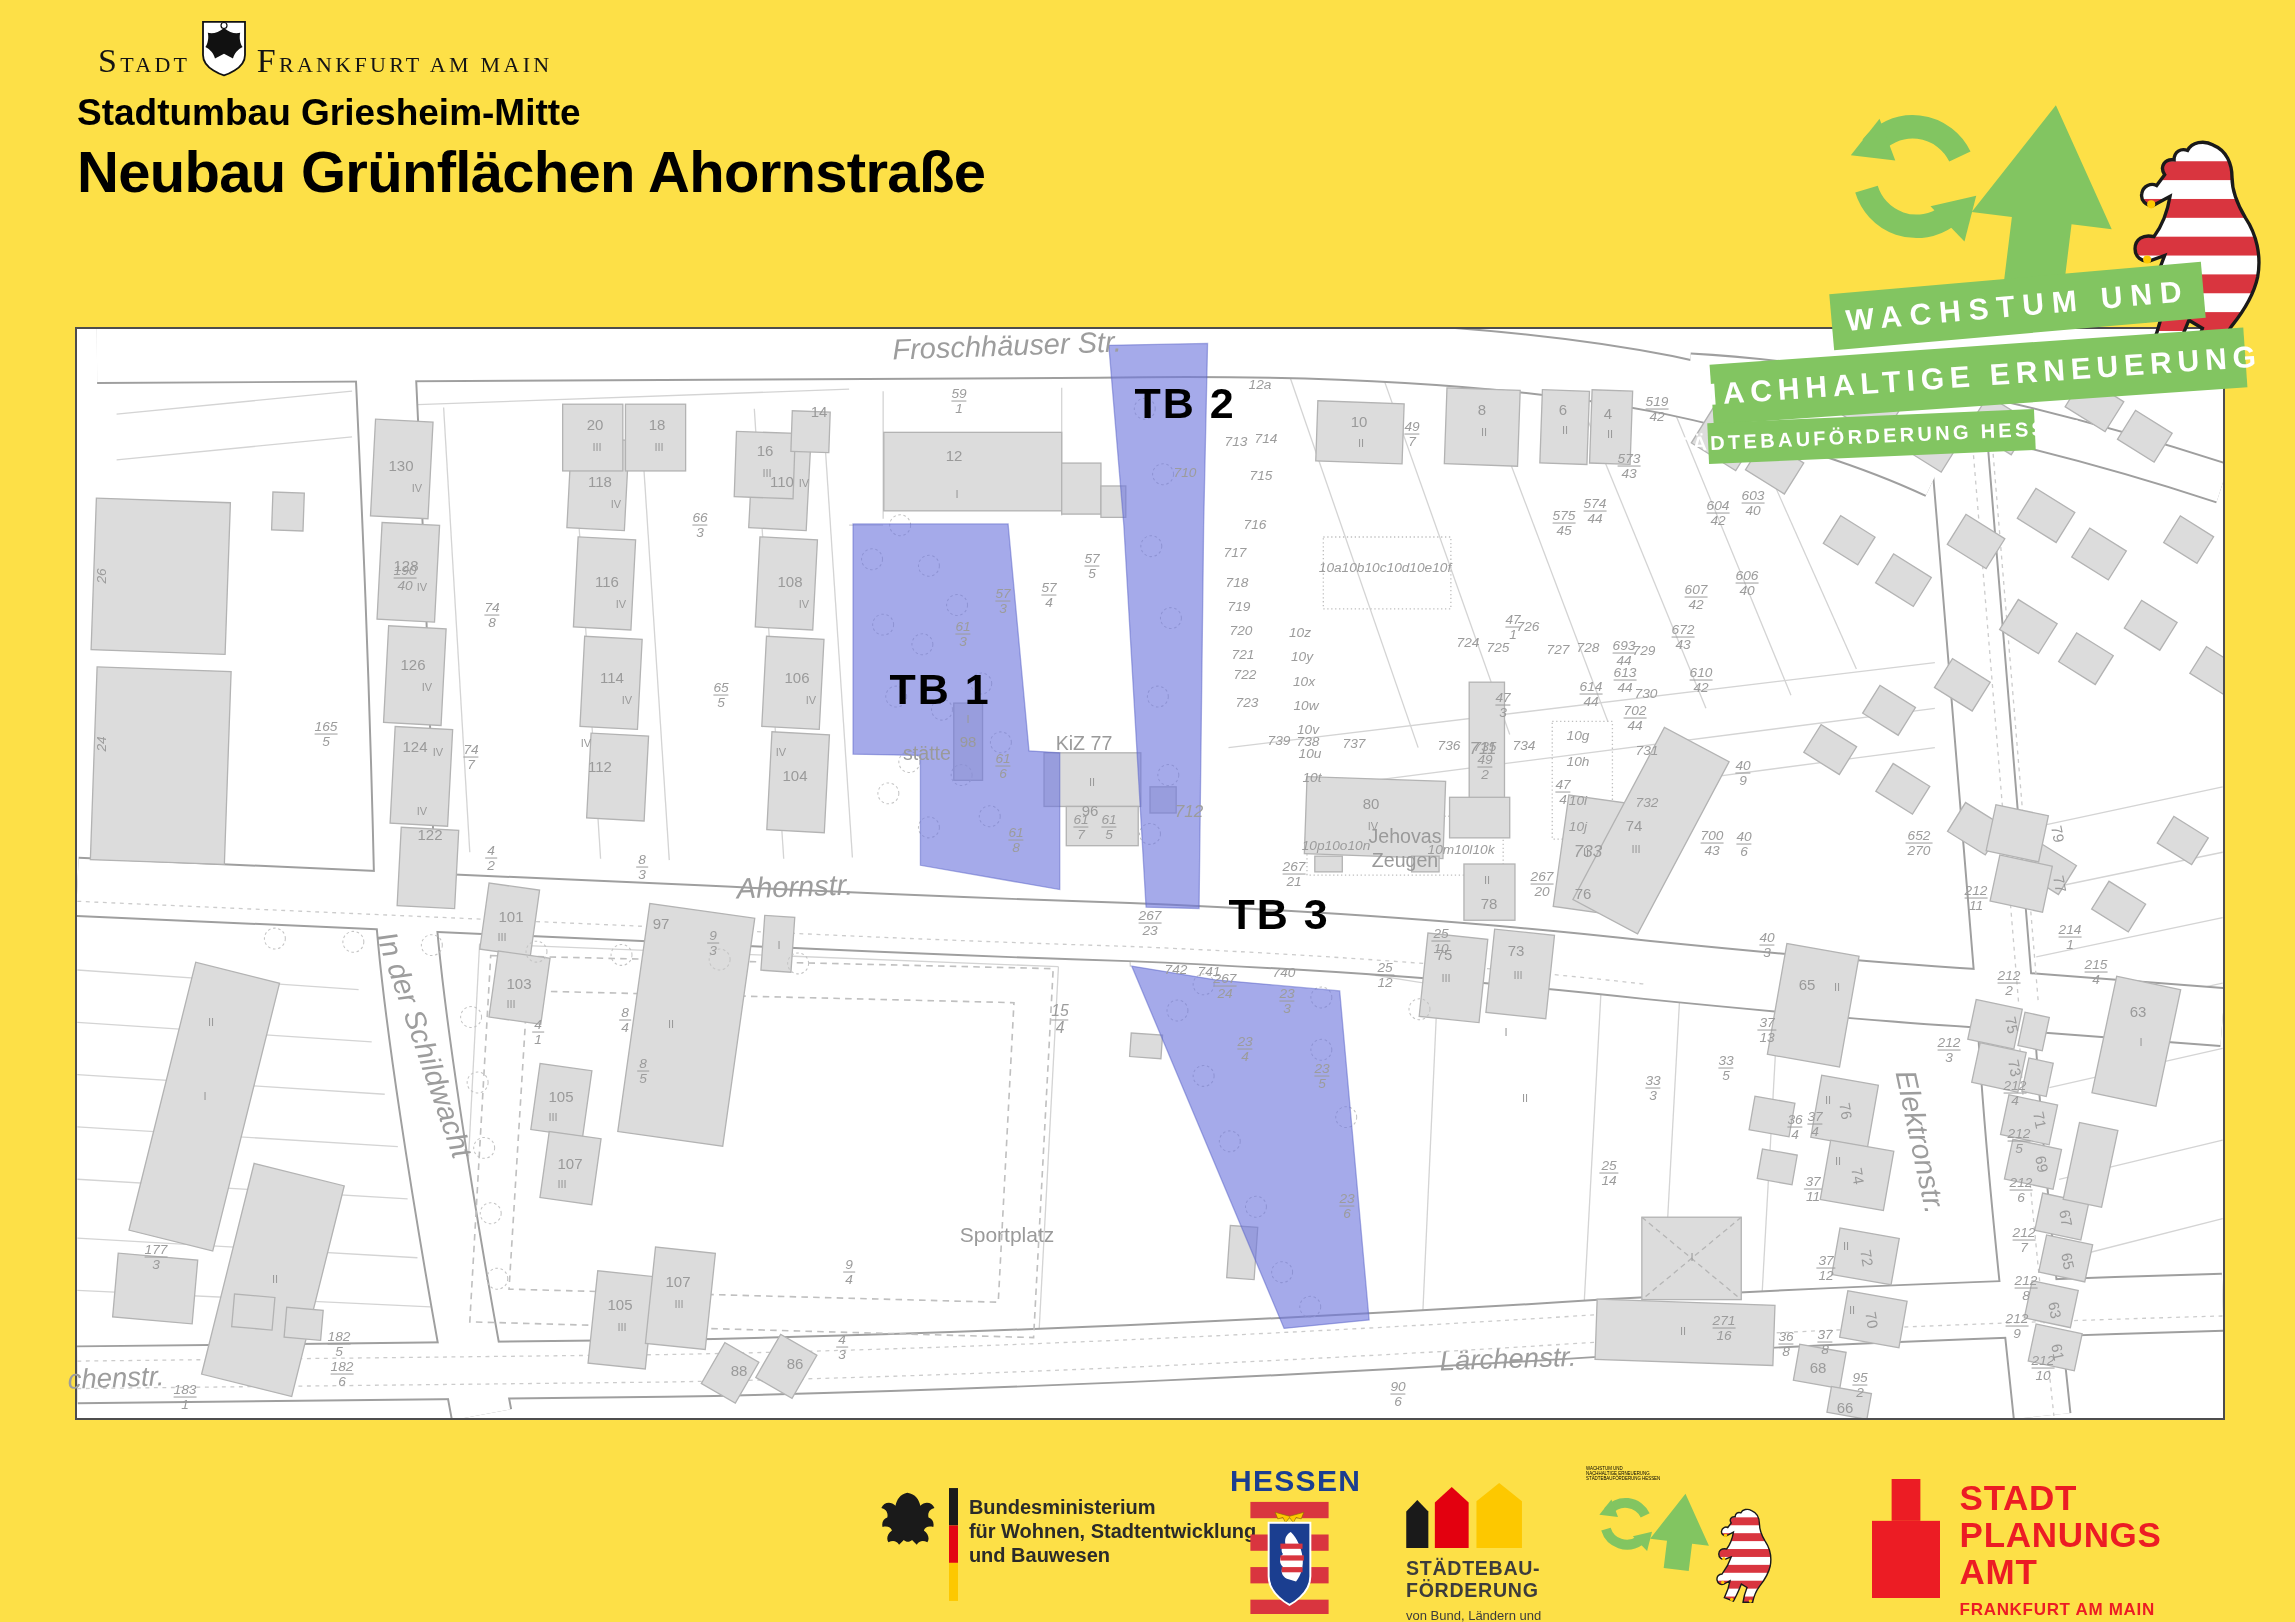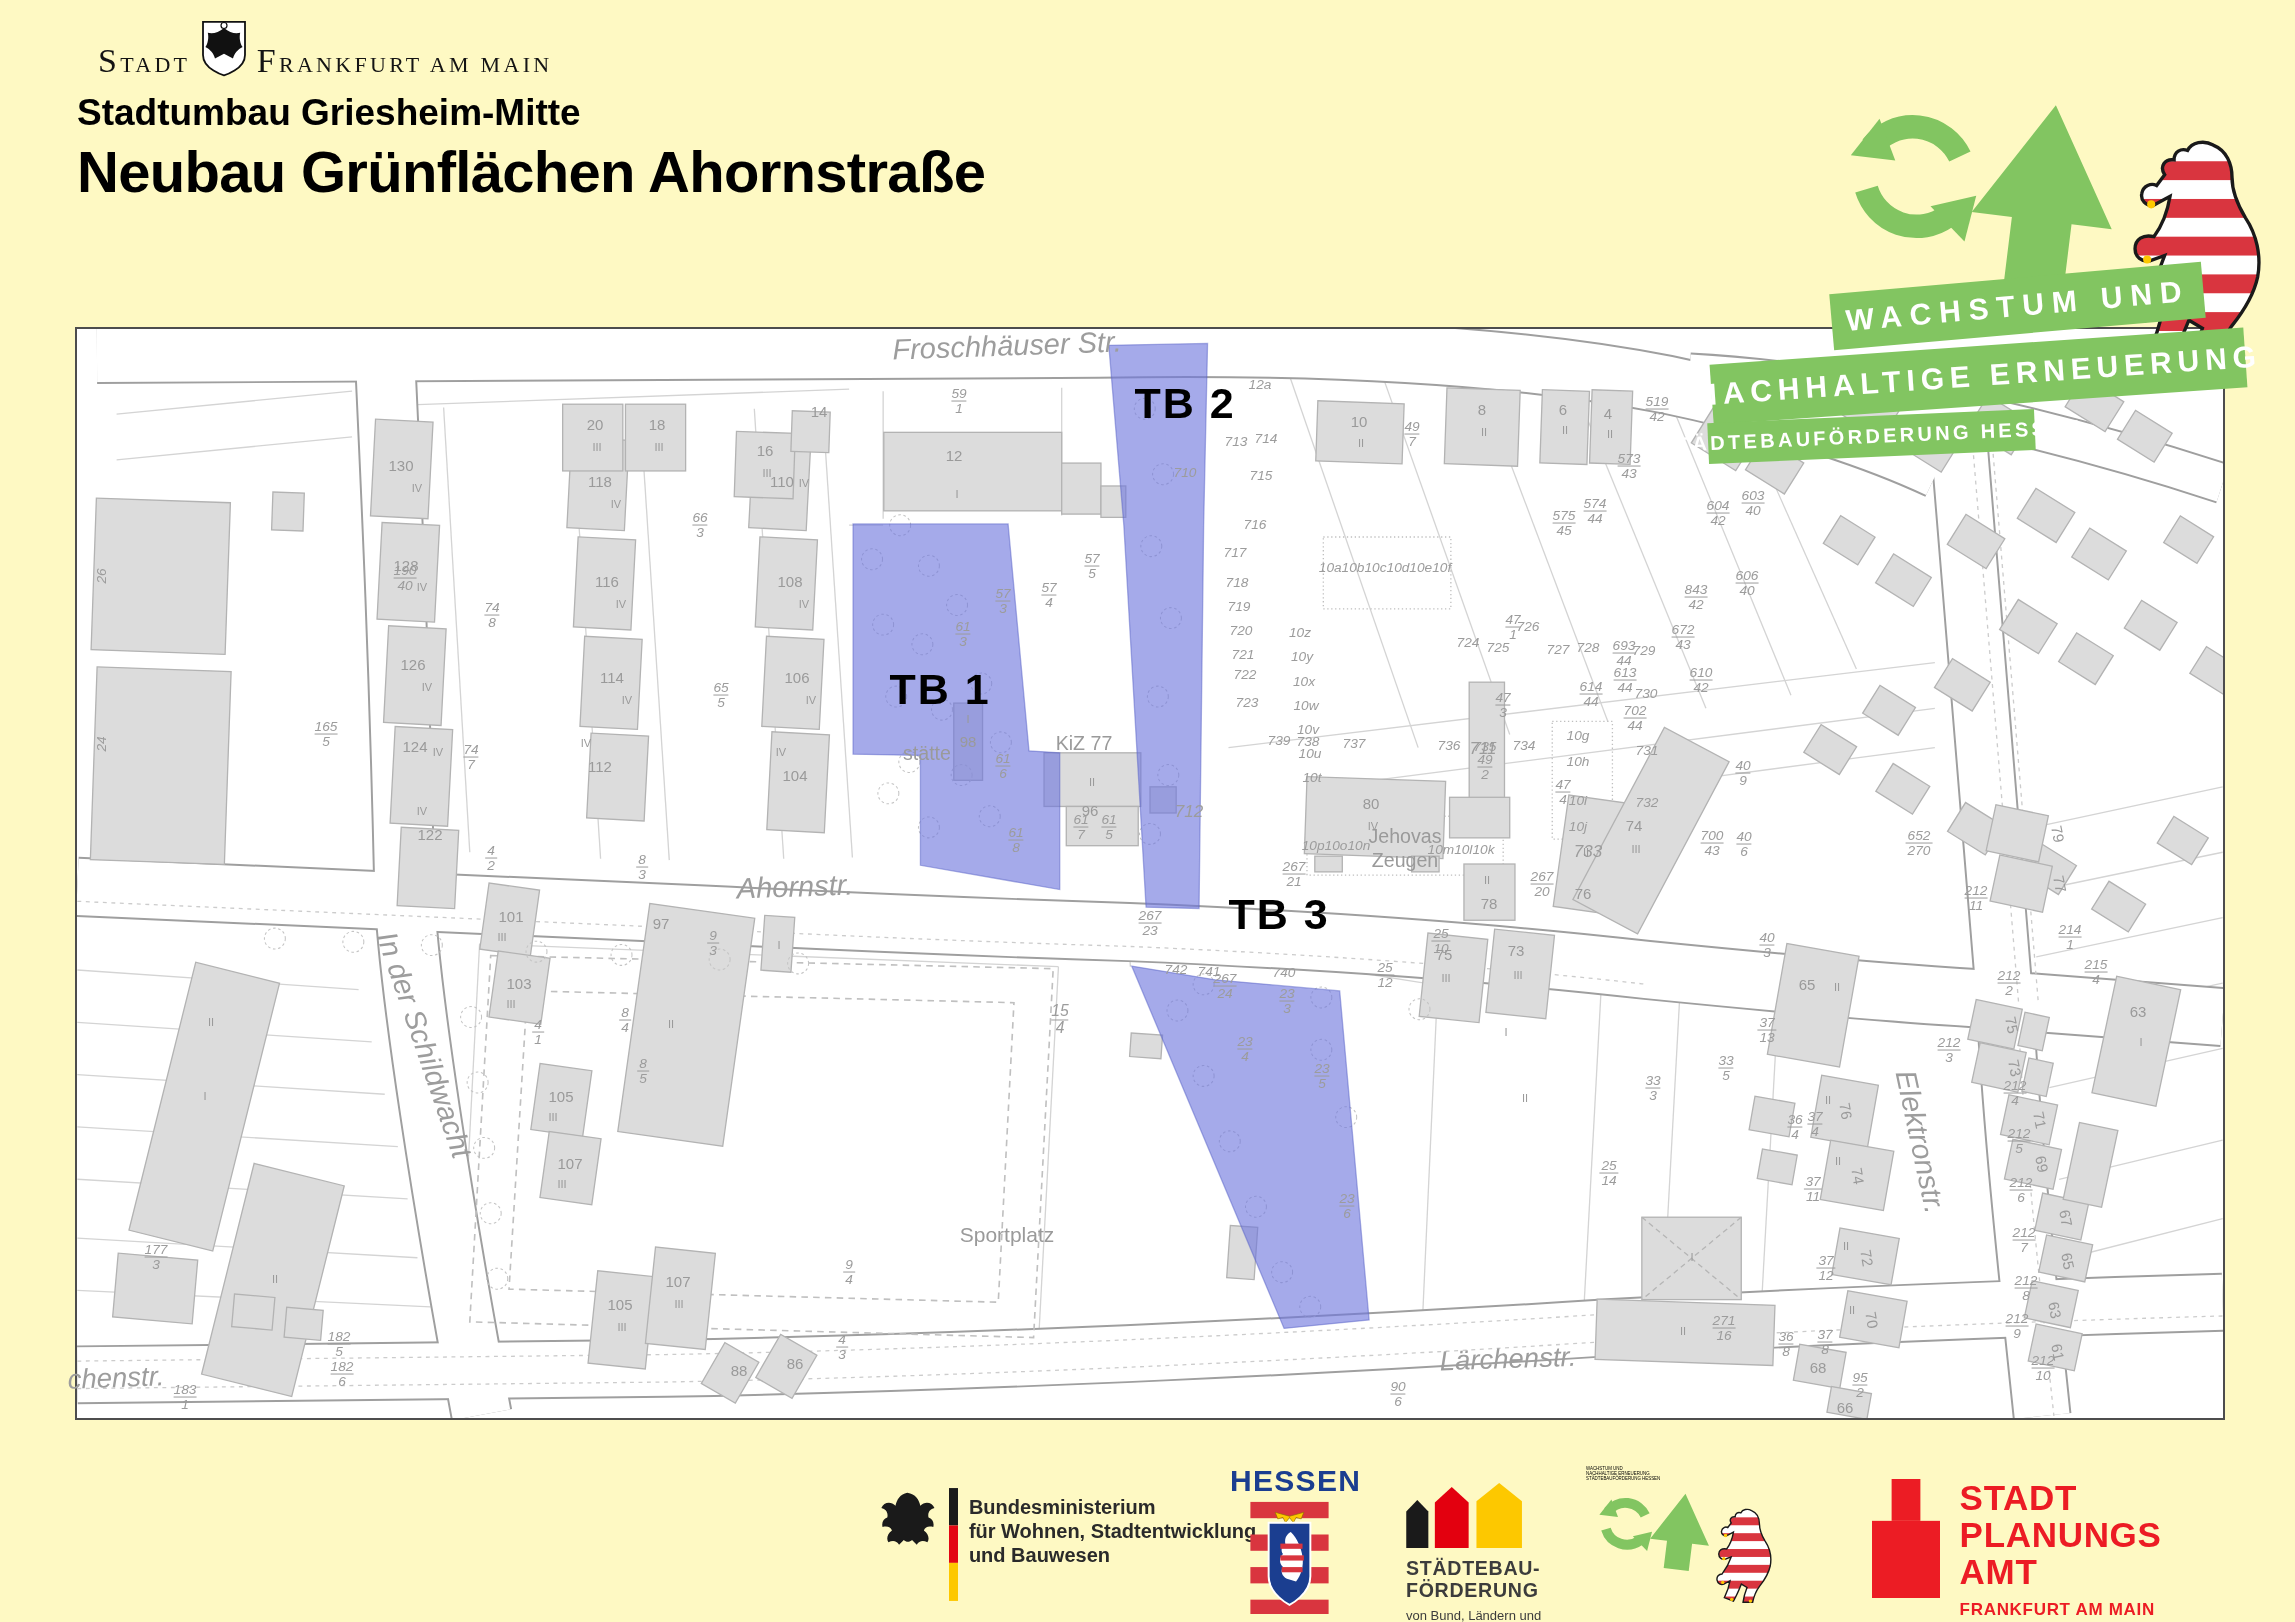--- a/index.html
+++ b/index.html
@@ -1,16 +1,16 @@
 <!DOCTYPE html>
 <html style="font-size:10.5px"><head>
 <meta charset="utf-8">
 <style>
   html,body{margin:0;padding:0;background:#ffffff;}
-  #page{position:relative;width:2295px;height:1622px;background:#fef9c3;overflow:hidden;
+  #page{position:relative;width:2295px;height:1622px;background:#fde047;overflow:hidden;
         font-family:"Liberation Sans",sans-serif;}
   
   #city-logo{position:absolute;left:98px;top:18.3px;height:60px;display:flex;align-items:flex-end;
              color:#141414;font-family:"Liberation Serif",serif;}
   #city-logo .word{font-size:22px;letter-spacing:3.3px;line-height:1;}
   #city-logo .word::first-letter{font-size:34px;}
   #city-logo svg{margin:0 9.2px;}
   #title-block{position:absolute;left:77px;top:92px;color:#000;}
   #title-line1{font-size:37px;font-weight:700;letter-spacing:0;}
   #title-line2{font-size:58px;font-weight:700;margin-top:3.9px;letter-spacing:-0.7px;}
@@ -444,21 +444,21 @@
         <div class="plabel" style="left: 1547px; top: 324px; transform: translate(-50%, -50%);"><span>693</span><span class="den">44</span></div>
         <div class="plabel" style="left: 1558px; top: 389px; transform: translate(-50%, -50%);"><span>702</span><span class="den">44</span></div>
         <div class="plabel" style="left: 1606px; top: 308px; transform: translate(-50%, -50%);"><span>672</span><span class="den">43</span></div>
         <div class="plabel" style="left: 1580px; top: 80px; transform: translate(-50%, -50%);"><span>519</span><span class="den">42</span></div>
         <div class="plabel" style="left: 1552px; top: 137px; transform: translate(-50%, -50%);"><span>573</span><span class="den">43</span></div>
         <div class="plabel" style="left: 1518px; top: 182px; transform: translate(-50%, -50%);"><span>574</span><span class="den">44</span></div>
         <div class="plabel" style="left: 1487px; top: 194px; transform: translate(-50%, -50%);"><span>575</span><span class="den">45</span></div>
         <div class="plabel" style="left: 1676px; top: 174px; transform: translate(-50%, -50%);"><span>603</span><span class="den">40</span></div>
         <div class="plabel" style="left: 1641px; top: 184px; transform: translate(-50%, -50%);"><span>604</span><span class="den">42</span></div>
         <div class="plabel" style="left: 1670px; top: 254px; transform: translate(-50%, -50%);"><span>606</span><span class="den">40</span></div>
-        <div class="plabel" style="left: 1619px; top: 268px; transform: translate(-50%, -50%);"><span>843</span><span class="den">42</span></div>
+        <div class="plabel" style="left: 1619px; top: 268px; transform: translate(-50%, -50%);"><span>607</span><span class="den">42</span></div>
         <div class="plabel" style="left: 1548px; top: 351px; transform: translate(-50%, -50%);"><span>613</span><span class="den">44</span></div>
         <div class="plabel" style="left: 1514px; top: 365px; transform: translate(-50%, -50%);"><span>614</span><span class="den">44</span></div>
         <div class="plabel" style="left: 1624px; top: 351px; transform: translate(-50%, -50%);"><span>610</span><span class="den">42</span></div>
         <div class="plabel" style="left: 1635px; top: 514px; transform: translate(-50%, -50%);"><span>700</span><span class="den">43</span></div>
         <div class="plabel" style="left: 1666px; top: 444px; transform: translate(-50%, -50%);"><span>40</span><span class="den">9</span></div>
         <div class="plabel" style="left: 1667px; top: 515px; transform: translate(-50%, -50%);"><span>40</span><span class="den">6</span></div>
         <div class="plabel" style="left: 1690px; top: 616px; transform: translate(-50%, -50%);"><span>40</span><span class="den">3</span></div>
         <div class="plabel" style="left: 1842px; top: 514px; transform: translate(-50%, -50%);"><span>652</span><span class="den">270</span></div>
         <div class="plabel" style="left: 2044px; top: 27.5px; transform: translate(-50%, -50%);"><span>269</span><span class="den">14</span></div>
         <div class="plabel" style="left: 926px; top: 437px; transform: translate(-50%, -50%);"><span>61</span><span class="den">6</span></div>

